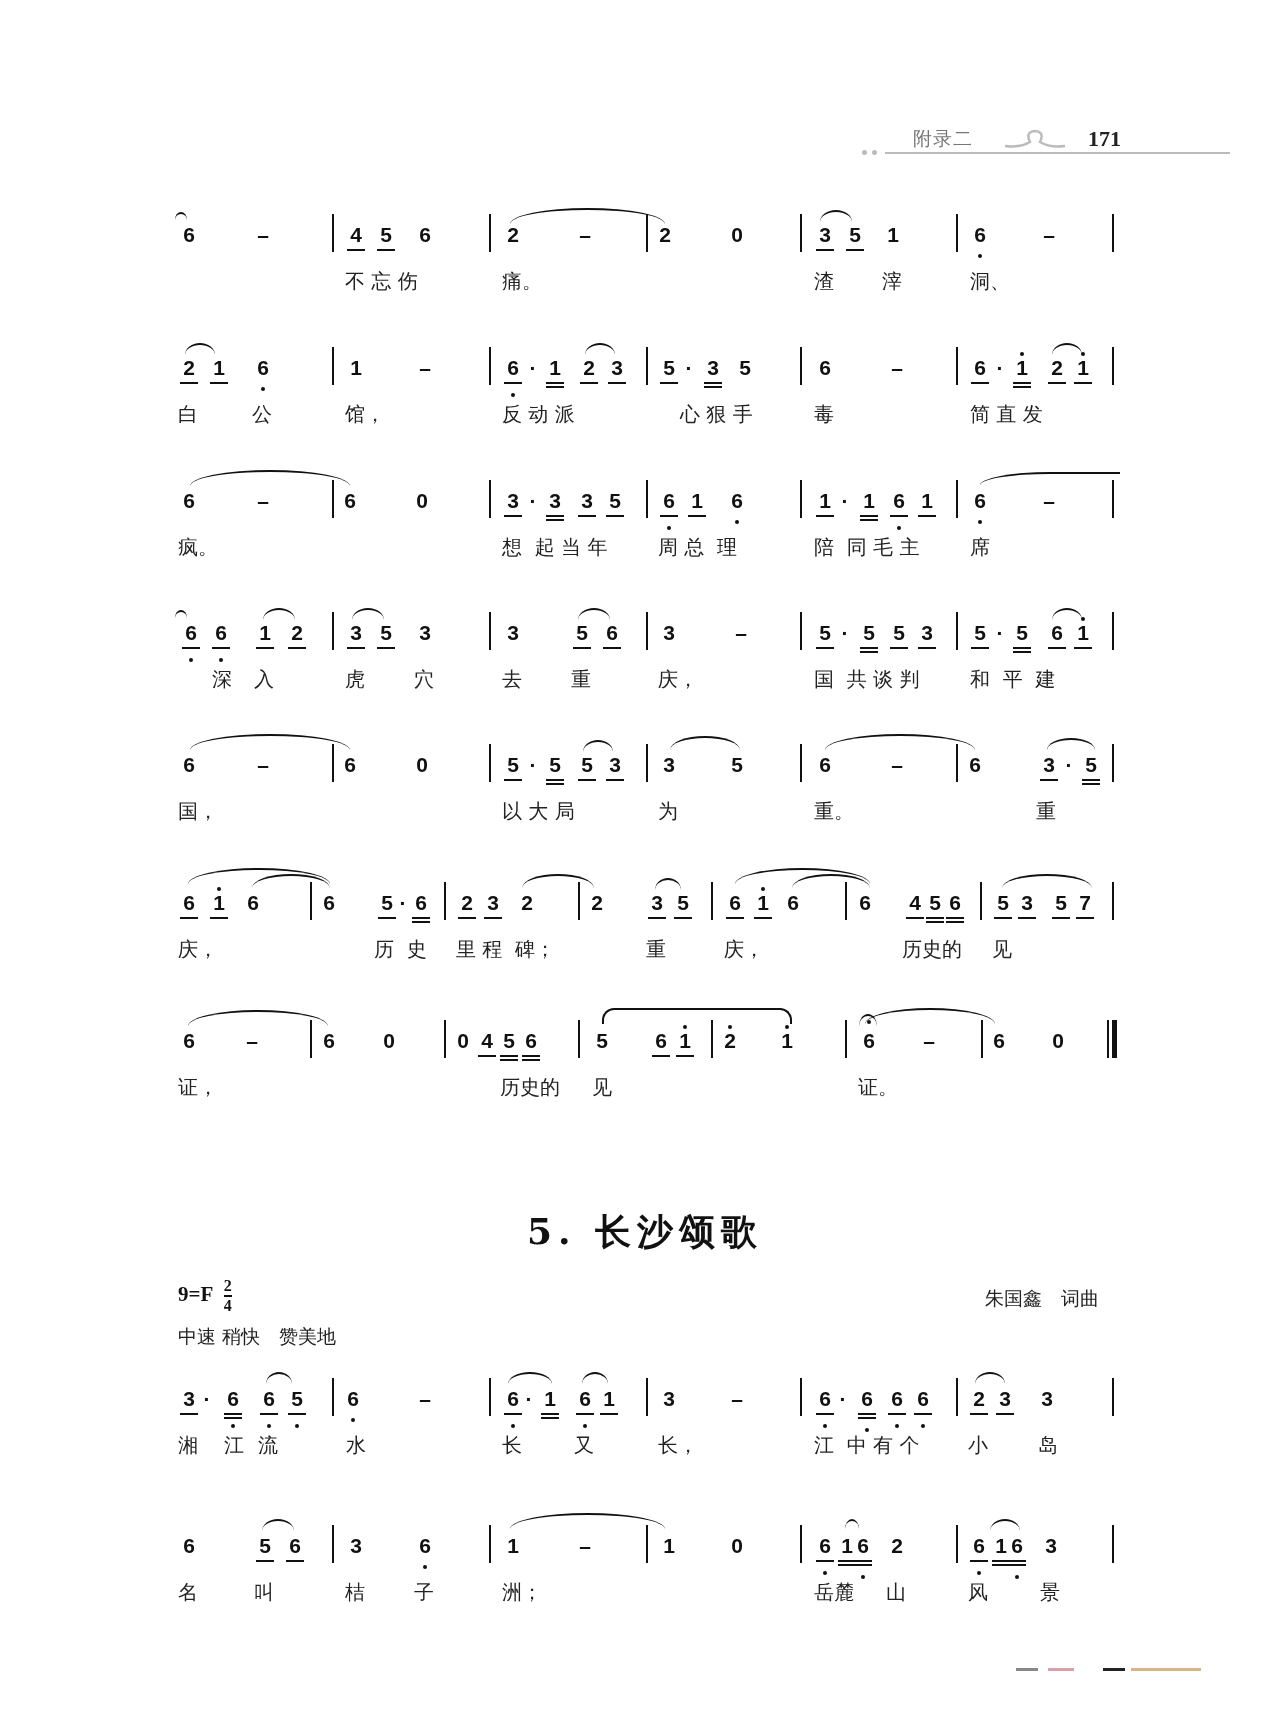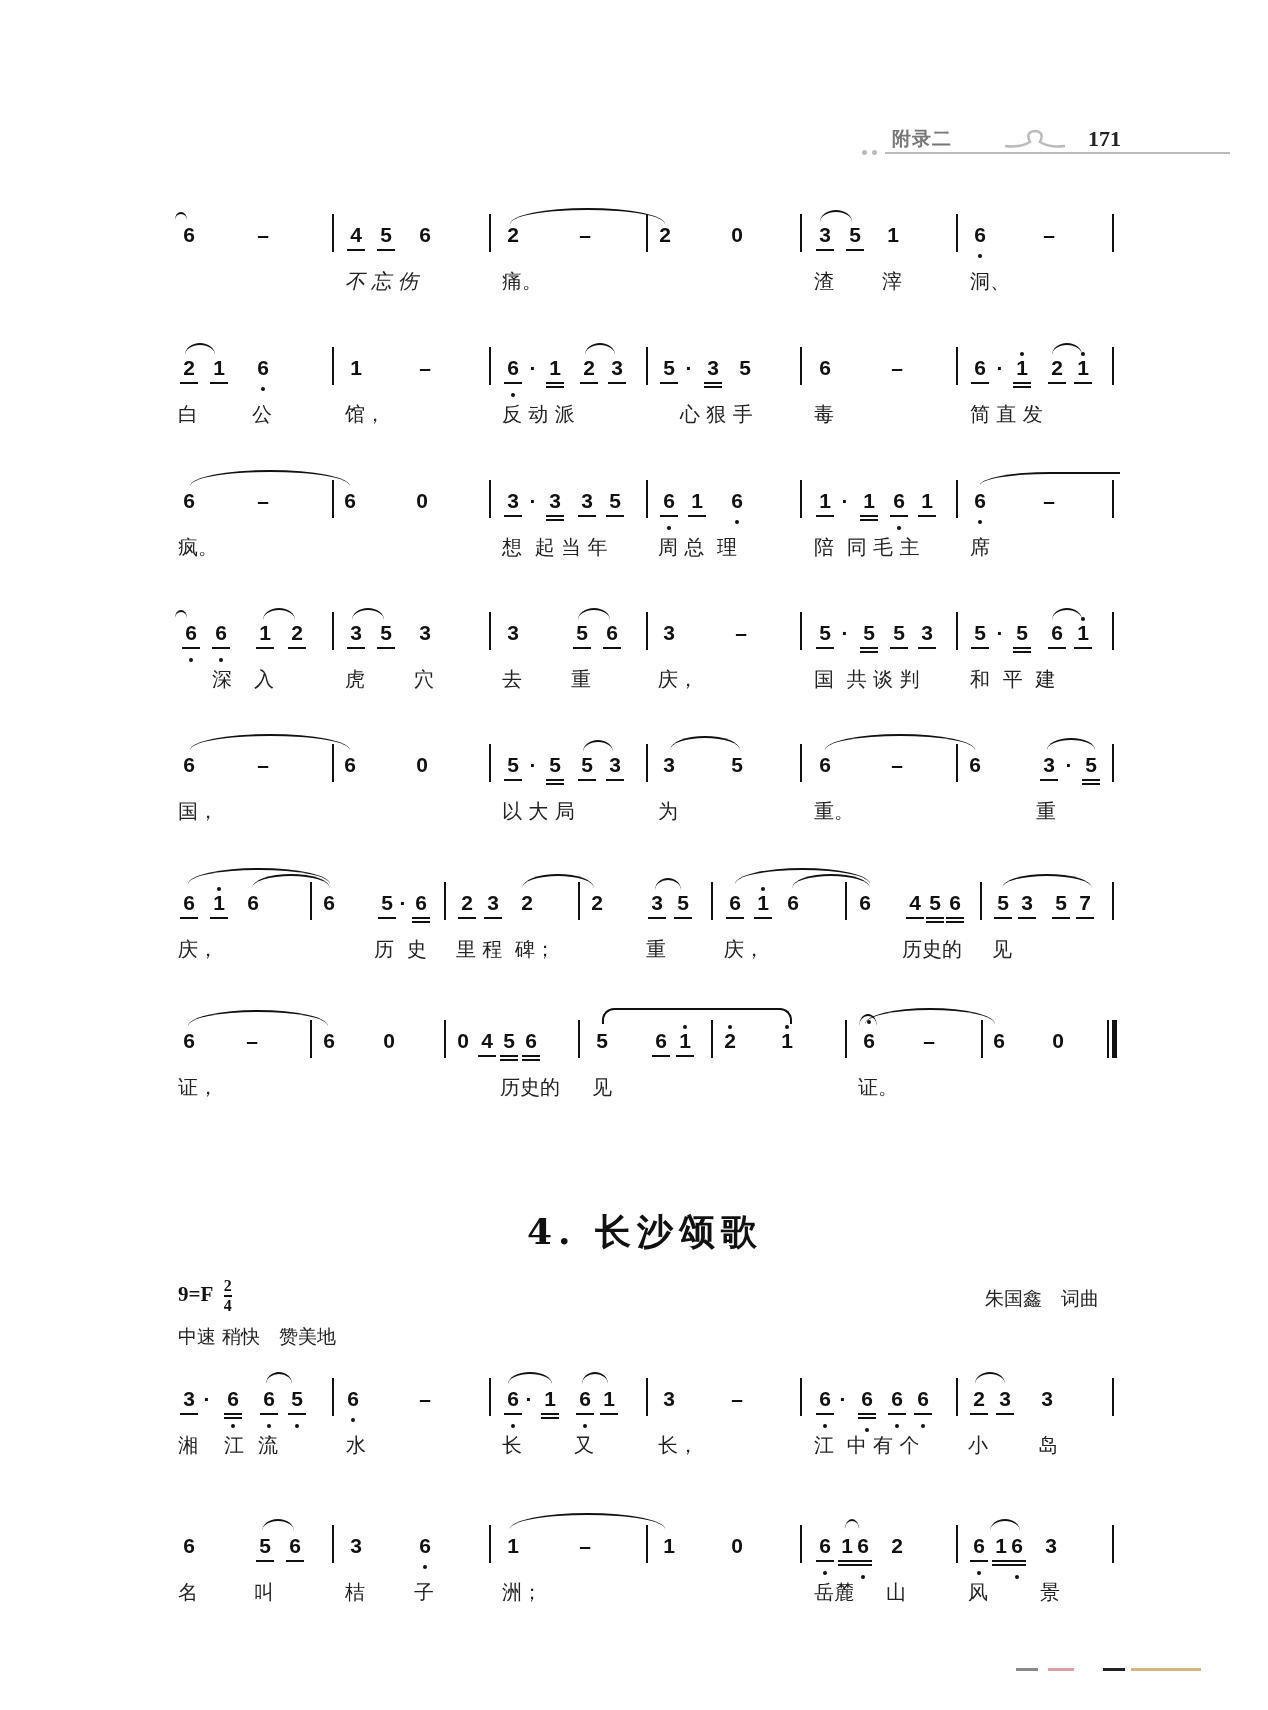--- a/index.html
+++ b/index.html
@@ -1,18 +1,18 @@
 <!DOCTYPE html>
 <html><head>
 <meta charset="utf-8">
 <style>
   html,body{margin:0;padding:0;background:#fff;}
   body{width:1268px;height:1710px;position:relative;overflow:hidden;font-family:"Liberation Sans","DejaVu Sans",sans-serif;color:#111;}
   .abs{position:absolute;}
-  .hdr-text{font-family:"DejaVu Serif",serif;font-size:19px;color:#777;font-weight:bold;letter-spacing:1px;}
+  .hdr-text{font-family:"DejaVu Serif",serif;font-size:19px;color:#777;font-weight:normal;letter-spacing:1px;margin-left:21px;}
   .hdr-num{font-family:"Liberation Serif",serif;font-size:22px;font-weight:bold;color:#222;}
   .hdr-line{height:2px;background:#bbb;}
   .dot{width:5px;height:5px;border-radius:50%;background:#bbb;}
   .row{position:absolute;left:0;width:1268px;height:90px;}
   .note{position:absolute;top:0;font-weight:bold;font-size:21px;line-height:26px;text-align:center;min-width:14px;}
   .note .ul{position:absolute;left:-2px;right:-2px;height:2px;background:#111;}
   .u1{top:27px;} .u2{top:31px;}
   .dot-lo{position:absolute;left:50%;top:32px;width:4px;height:4px;margin-left:-2px;border-radius:50%;background:#111;}
   .dot-lo.deep{top:38px;}
   .dot-hi{position:absolute;left:50%;top:-3px;width:4px;height:4px;margin-left:-2px;border-radius:50%;background:#111;}
@@ -61,21 +61,21 @@
   <span class="note" style="left:730px;">0</span>
   <div class="bar" style="left:800px;"></div>
   <div class="slur" style="left:820px;top:-12px;width:32px;height:10px;"></div>
   <span class="note" style="left:818px;"><span>3</span><i class="ul u1"></i></span>
   <span class="note" style="left:848px;"><span>5</span><i class="ul u1"></i></span>
   <span class="note" style="left:886px;">1</span>
   <div class="bar" style="left:956px;"></div>
   <span class="note" style="left:973px;"><span>6</span><i class="dot-lo"></i></span>
   <span class="note" style="left:1042px;">–</span>
   <div class="bar" style="left:1112px;"></div>
-  <span class="lyric" style="left:345px;font-style:italic;">不 忘 伤</span>
+  <span class="lyric" style="left:345px;">不 忘 伤</span>
   <span class="lyric" style="left:502px;">痛。</span>
   <span class="lyric" style="left:814px;">渣</span>
   <span class="lyric" style="left:882px;">滓</span>
   <span class="lyric" style="left:970px;">洞、</span>
 </div>
 
 <div class="row" style="top:355px;">
   <div class="slur" style="left:185px;top:-12px;width:30px;height:10px;"></div>
   <span class="note" style="left:182px;"><span>2</span><i class="ul u1"></i></span>
   <span class="note" style="left:212px;"><span>1</span><i class="ul u1"></i></span>
@@ -307,21 +307,21 @@
   <span class="note" style="left:992px;">6</span>
   <span class="note" style="left:1051px;">0</span>
   <div class="bar final2" style="left:1107px;"></div>
   <div class="bar final" style="left:1112px;"></div>
   <span class="lyric" style="left:178px;">证，</span>
   <span class="lyric" style="left:500px;">历史的</span>
   <span class="lyric" style="left:592px;">见</span>
   <span class="lyric" style="left:858px;">证。</span>
 </div>
 
-<div class="abs title" style="left:527px;top:1208px;">4. 长沙颂歌</div>
+<div class="abs title" style="left:527px;top:1208px;">5. 长沙颂歌</div>
 <div class="abs key" style="left:178px;top:1278px;">
   <span>9=F</span>
   <span class="frac">
     <span>2</span>
     <span class="line"></span>
     <span>4</span>
   </span>
 </div>
 <div class="abs meta" style="left:985px;top:1286px;">朱国鑫　词曲</div>
 <div class="abs meta" style="left:178px;top:1324px;">中速 稍快　赞美地</div>

